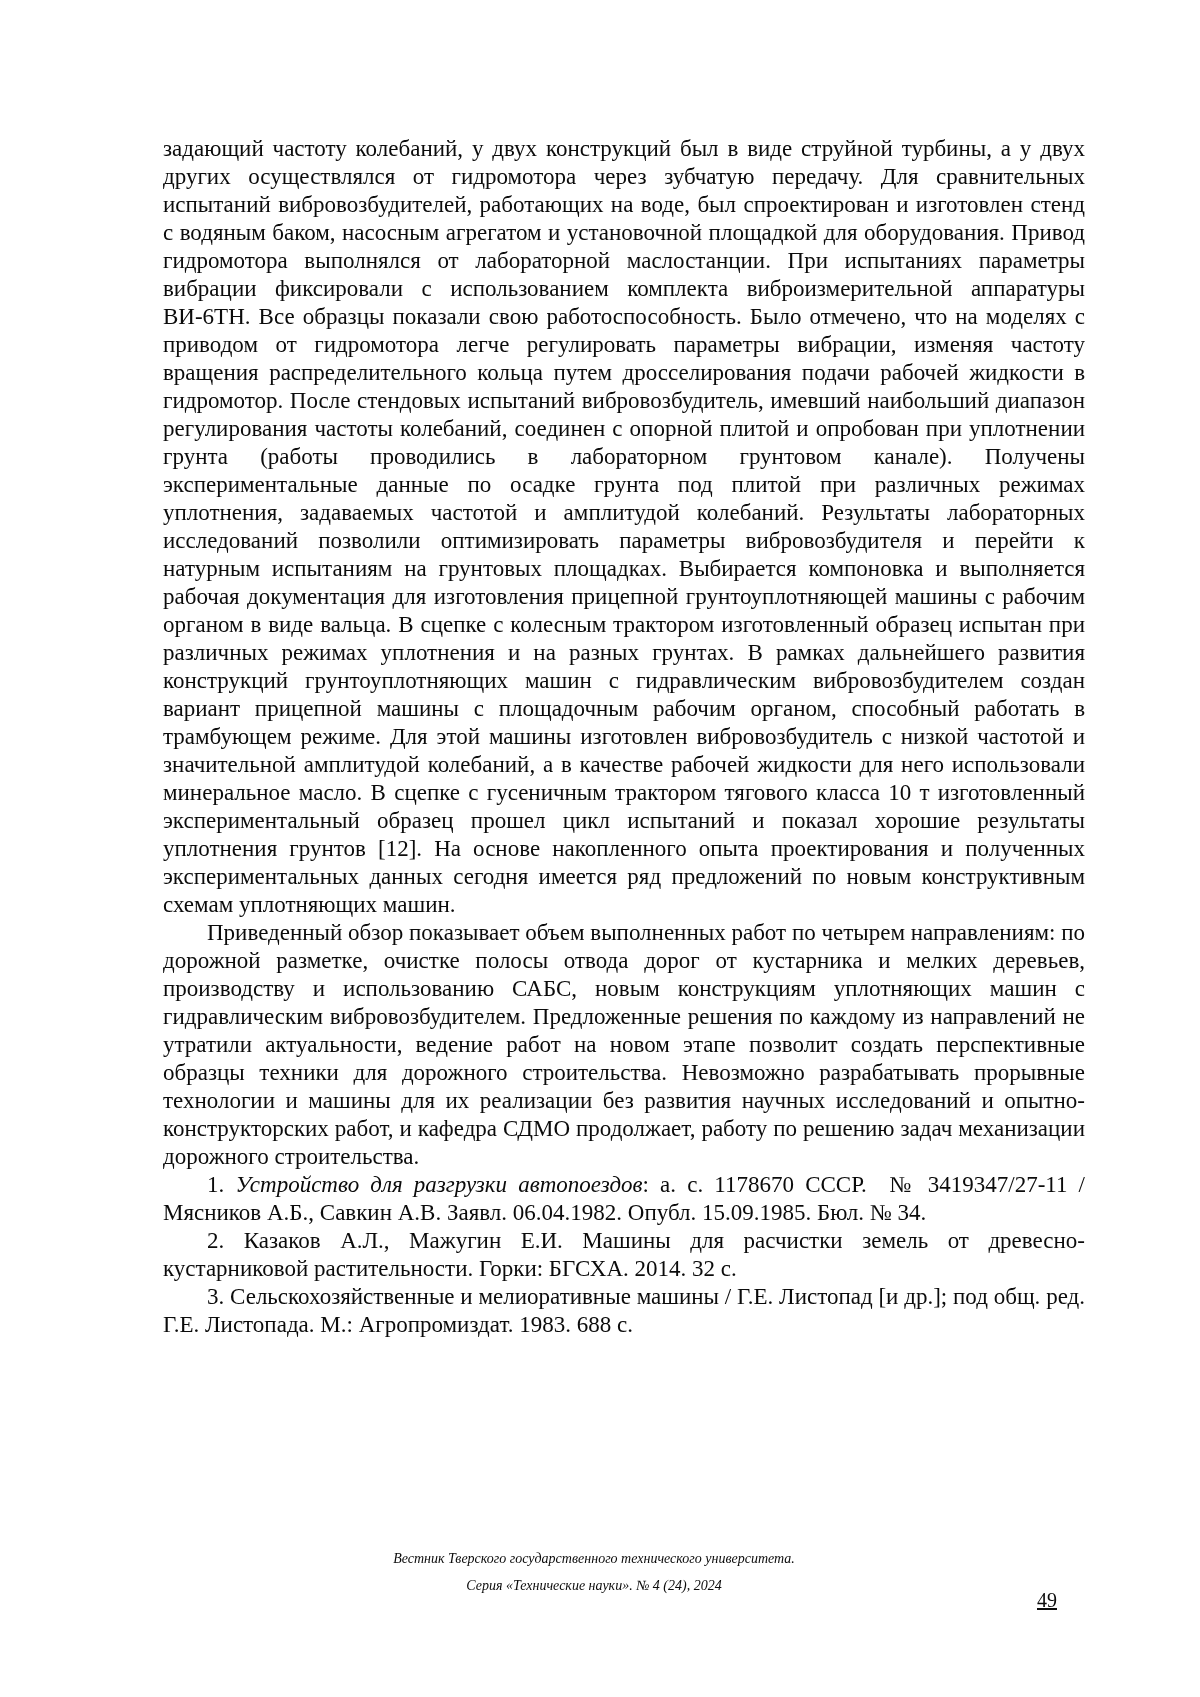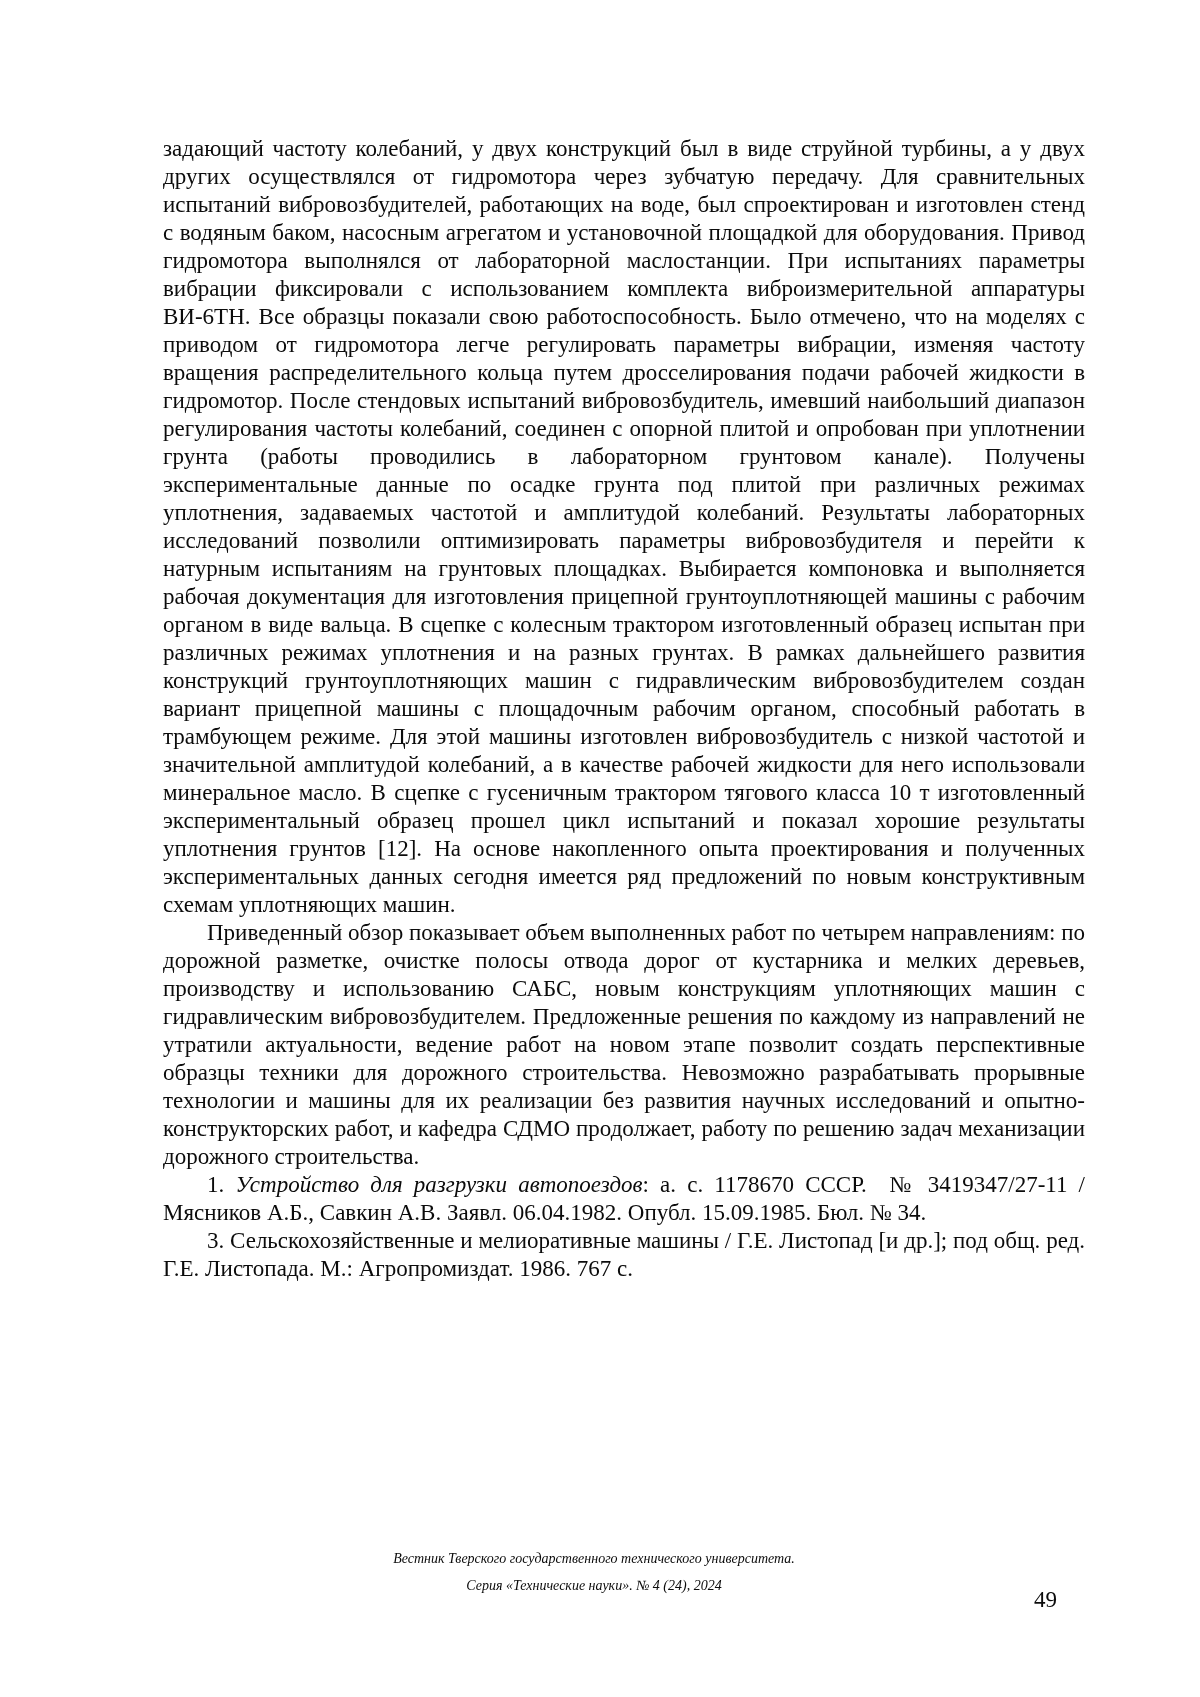--- a/index.html
+++ b/index.html
@@ -58,41 +58,43 @@
     width: 922px;
     text-align: center;
     font-style: italic;
     font-size: 14px;
     line-height: 27px;
   }
   .page-number {
     position: absolute;
     right: 143px;
     top: 1586px;
-    font-size: 23px;
+    font-size: 20px;
     line-height: 28px;
+    text-decoration: underline;
   }
 </style>
 </head>
 <body>
 
 <div class="page">
 
   <main class="text-column">
 
     <p class="body-para">задающий частоту колебаний, у двух конструкций был в виде струйной турбины, а у двух других осуществлялся от гидромотора через зубчатую передачу. Для сравнительных испытаний вибровозбудителей, работающих на воде, был спроектирован и изготовлен стенд с водяным баком, насосным агрегатом и установочной площадкой для оборудования. Привод гидромотора выполнялся от лабораторной маслостанции. При испытаниях параметры вибрации фиксировали с использованием комплекта виброизмерительной аппаратуры ВИ-6ТН. Все образцы показали свою работоспособность. Было отмечено, что на моделях с приводом от гидромотора легче регулировать параметры вибрации, изменяя частоту вращения распределительного кольца путем дросселирования подачи рабочей жидкости в гидромотор. После стендовых испытаний вибровозбудитель, имевший наибольший диапазон регулирования частоты колебаний, соединен с опорной плитой и опробован при уплотнении грунта (работы проводились в лабораторном грунтовом канале). Получены экспериментальные данные по осадке грунта под плитой при различных режимах уплотнения, задаваемых частотой и амплитудой колебаний. Результаты лабораторных исследований позволили оптимизировать параметры вибровозбудителя и перейти к натурным испытаниям на грунтовых площадках. Выбирается компоновка и выполняется рабочая документация для изготовления прицепной грунтоуплотняющей машины с рабочим органом в виде вальца. В сцепке с колесным трактором изготовленный образец испытан при различных режимах уплотнения и на разных грунтах. В рамках дальнейшего развития конструкций грунтоуплотняющих машин с гидравлическим вибровозбудителем создан вариант прицепной машины с площадочным рабочим органом, способный работать в трамбующем режиме. Для этой машины изготовлен вибровозбудитель с низкой частотой и значительной амплитудой колебаний, а в качестве рабочей жидкости для него использовали минеральное масло. В сцепке с гусеничным трактором тягового класса 10 т изготовленный экспериментальный образец прошел цикл испытаний и показал хорошие результаты уплотнения грунтов [12]. На основе накопленного опыта проектирования и полученных экспериментальных данных сегодня имеется ряд предложений по новым конструктивным схемам уплотняющих машин.</p>
 
 
     <p class="body-para indented">Приведенный обзор показывает объем выполненных работ по четырем направлениям: по дорожной разметке, очистке полосы отвода дорог от кустарника и мелких деревьев, производству и использованию САБС, новым конструкциям уплотняющих машин с гидравлическим вибровозбудителем. Предложенные решения по каждому из направлений не утратили актуальности, ведение работ на новом этапе позволит создать перспективные образцы техники для дорожного строительства. Невозможно разрабатывать прорывные технологии и машины для их реализации без развития научных исследований и опытно-конструкторских работ, и кафедра СДМО продолжает, работу по решению задач механизации дорожного строительства.</p>
 
 
     <p class="reference"><span>1. </span><span class="italic">Устройство для разгрузки автопоездов</span><span>: а. с. 1178670 СССР.&nbsp; № 3419347/27-11 / Мясников А.Б., Савкин А.В. Заявл. 06.04.1982. Опубл. 15.09.1985. Бюл. № 34.</span></p>
 
+    <p class="reference"><span>2. </span><span>Казаков А.Л., Мажугин Е.И. Машины для расчистки земель от древесно-кустарниковой растительности. Горки: БГСХА. 2014. 32 с.</span></p>
 
-    <p class="reference"><span>3. </span><span>Сельскохозяйственные и мелиоративные машины / Г.Е. Листопад [и др.]; под общ. ред. Г.Е. Листопада. М.: Агропромиздат. 1986. 767 с.</span></p>
+    <p class="reference"><span>3. </span><span>Сельскохозяйственные и мелиоративные машины / Г.Е. Листопад [и др.]; под общ. ред. Г.Е. Листопада. М.: Агропромиздат. 1983. 688 с.</span></p>
 
   </main>
 
   <footer class="footer">
     <div>Вестник Тверского государственного технического университета.</div>
     <div>Серия «Технические науки». № 4 (24), 2024</div>
   </footer>
 
   <div class="page-number">49</div>
 

